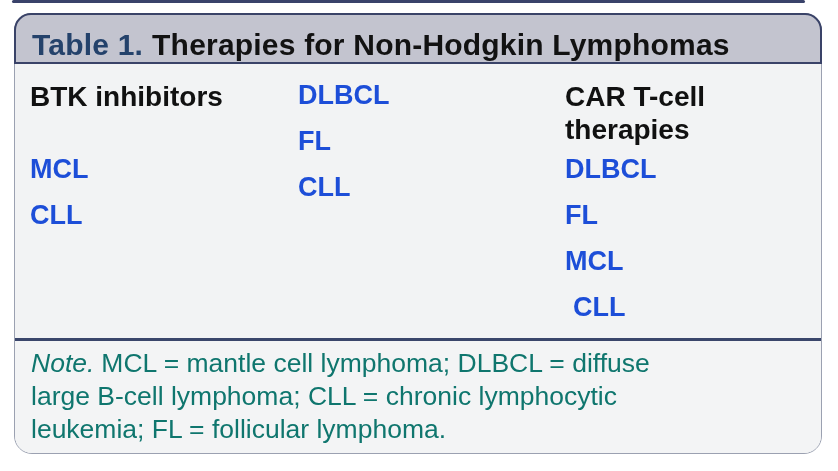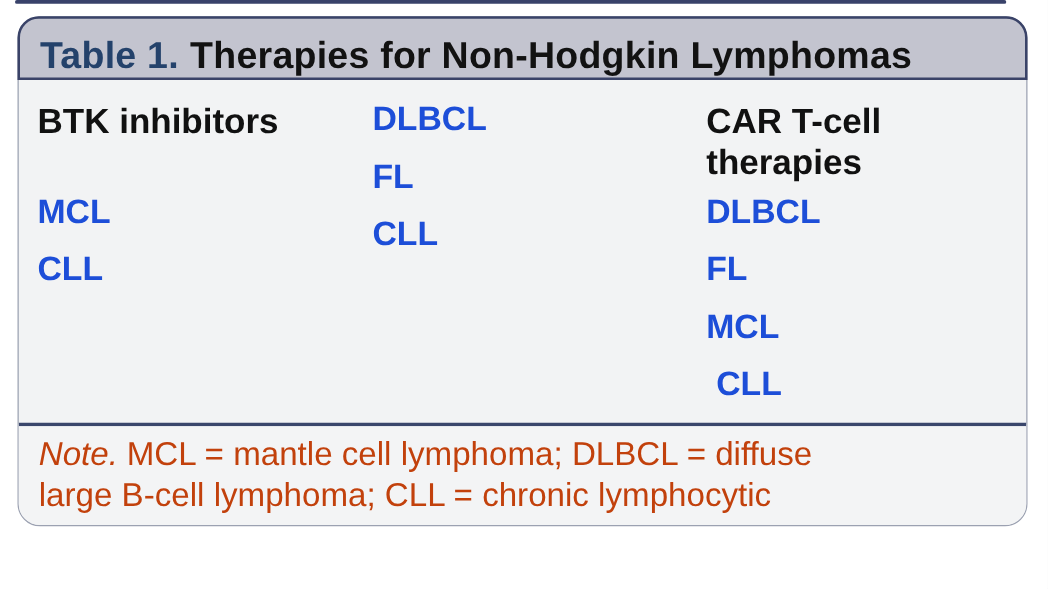--- a/index.html
+++ b/index.html
@@ -65,21 +65,21 @@
     font-weight: bold;
   }
   .cell.indent { padding-left: 8px; }
   .table-note {
     border-top: 3px solid #3a466b;
     background: #f3f4f5;
     border-radius: 0 0 17px 17px;
     padding: 6px 18px 7px 16px;
     font-size: 26.5px;
     line-height: 33px;
-    color: #c2410c;
+    color: #0f766e;
   }
   .note-label { font-style: italic; margin-right: 7px; }
 </style>
 </head>
 <body>
 
 <div class="page">
 
   <div class="top-rule"></div>
 
@@ -110,17 +110,18 @@
         <div class="cell">FL</div>
         <div class="cell">MCL</div>
         <div class="cell indent">CLL</div>
       </div>
 
     </div>
 
     <div class="table-note">
       <div class="note-line"><span class="note-label">Note.</span><span>MCL = mantle cell lymphoma; DLBCL = diffuse</span></div>
       <div class="note-line">large B-cell lymphoma; CLL = chronic lymphocytic</div>
+      <div class="note-line">leukemia; FL = follicular lymphoma.</div>
     </div>
 
   </div>
 
 </div>
 
 </body></html>

